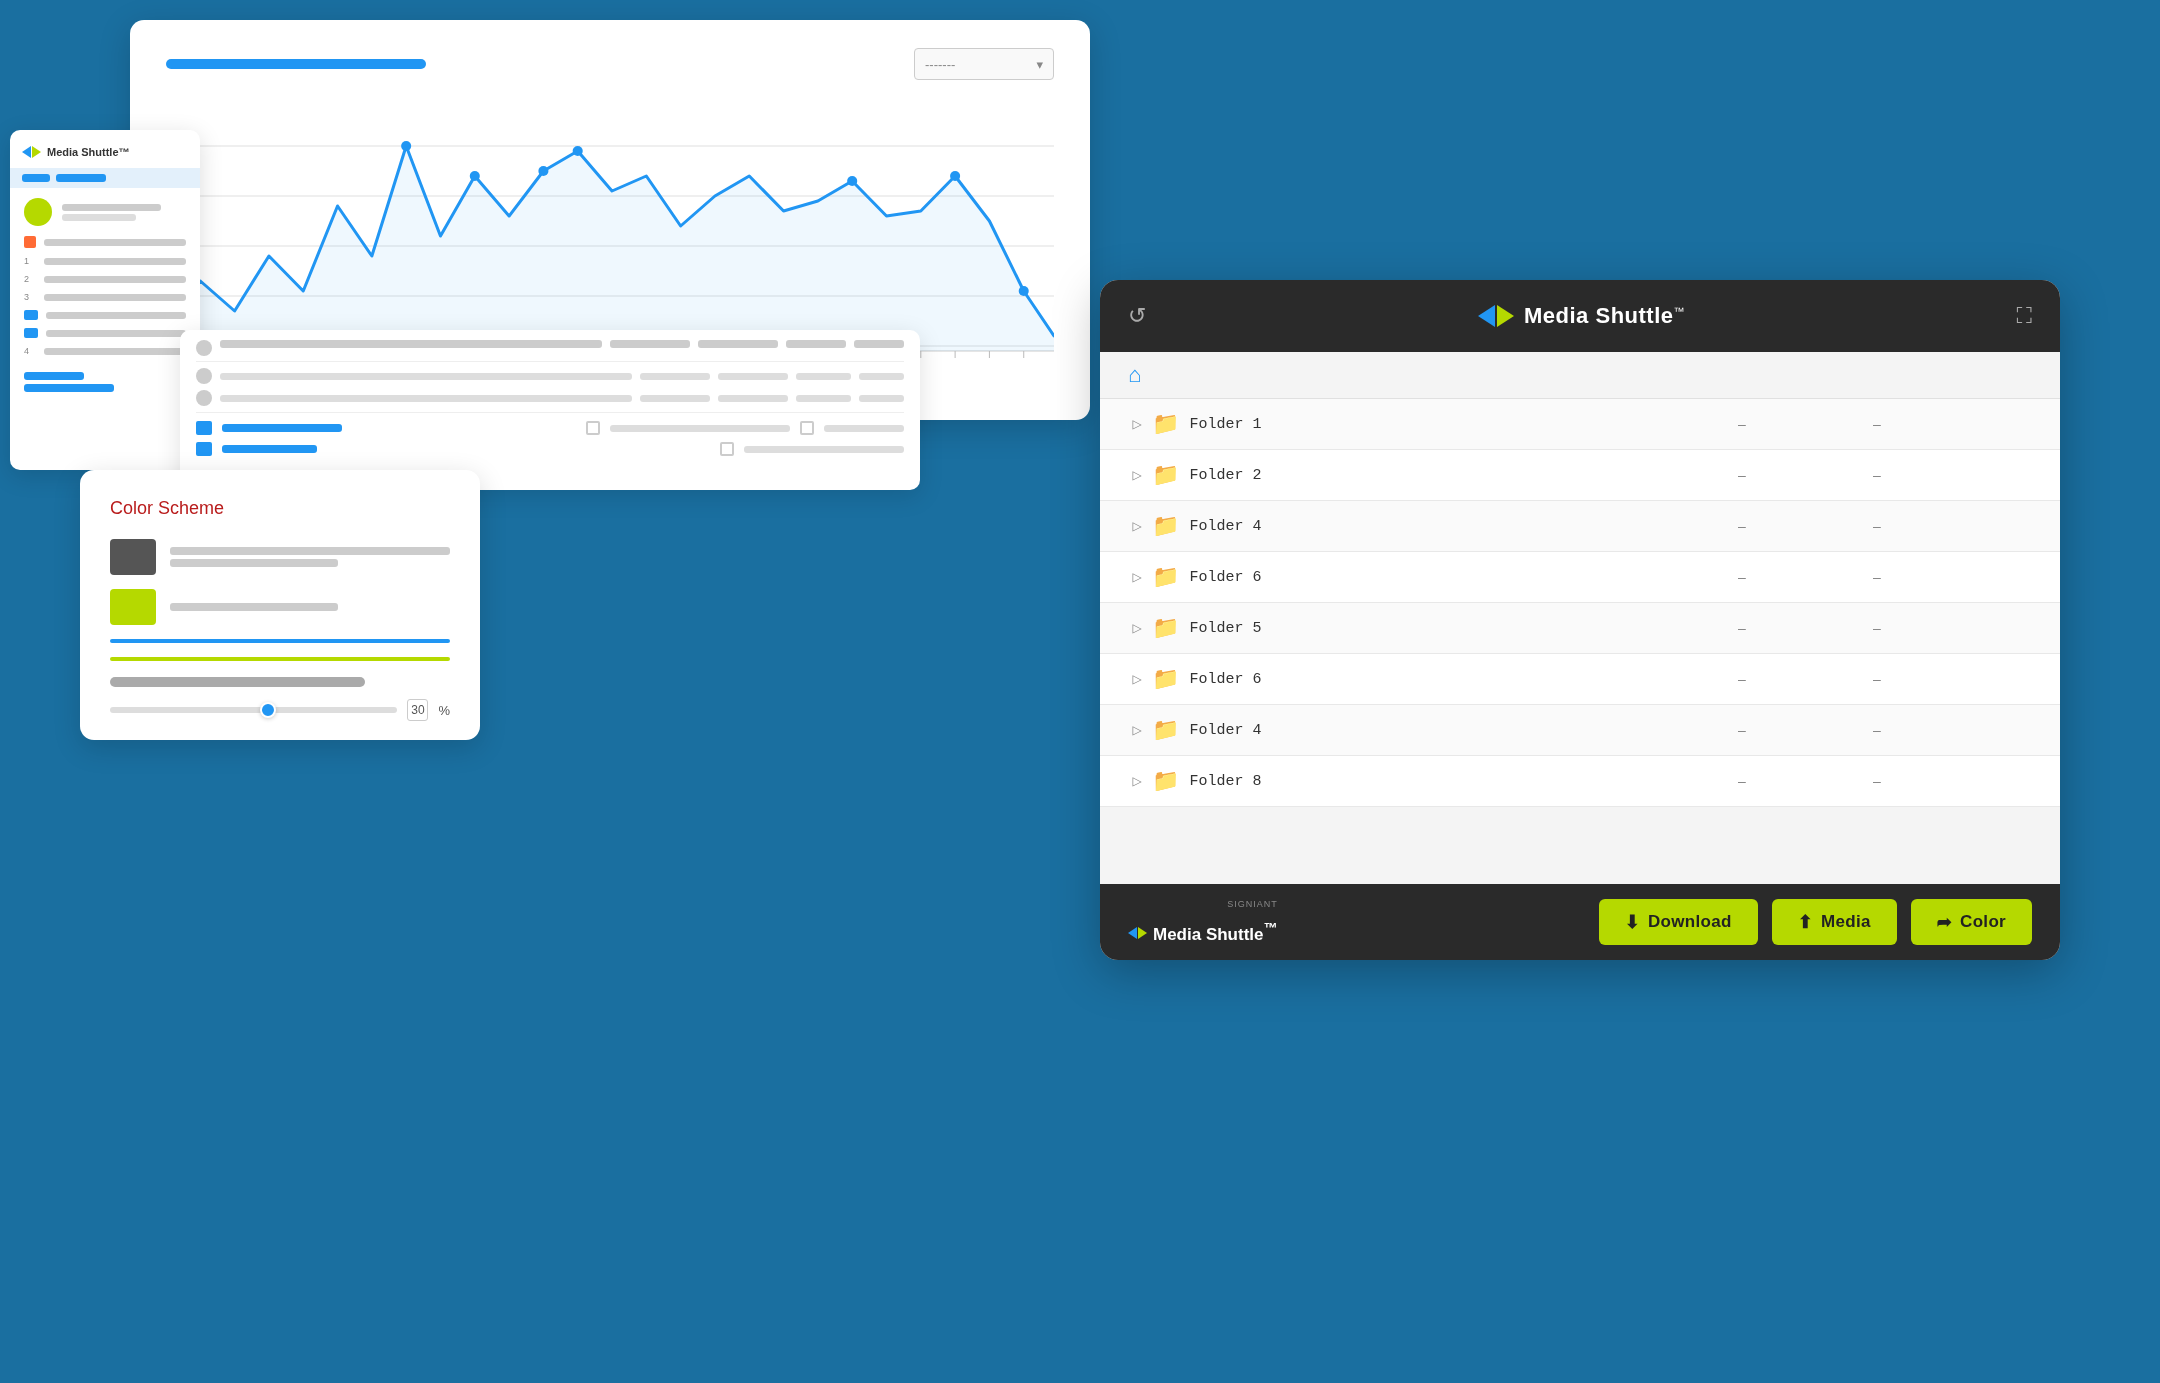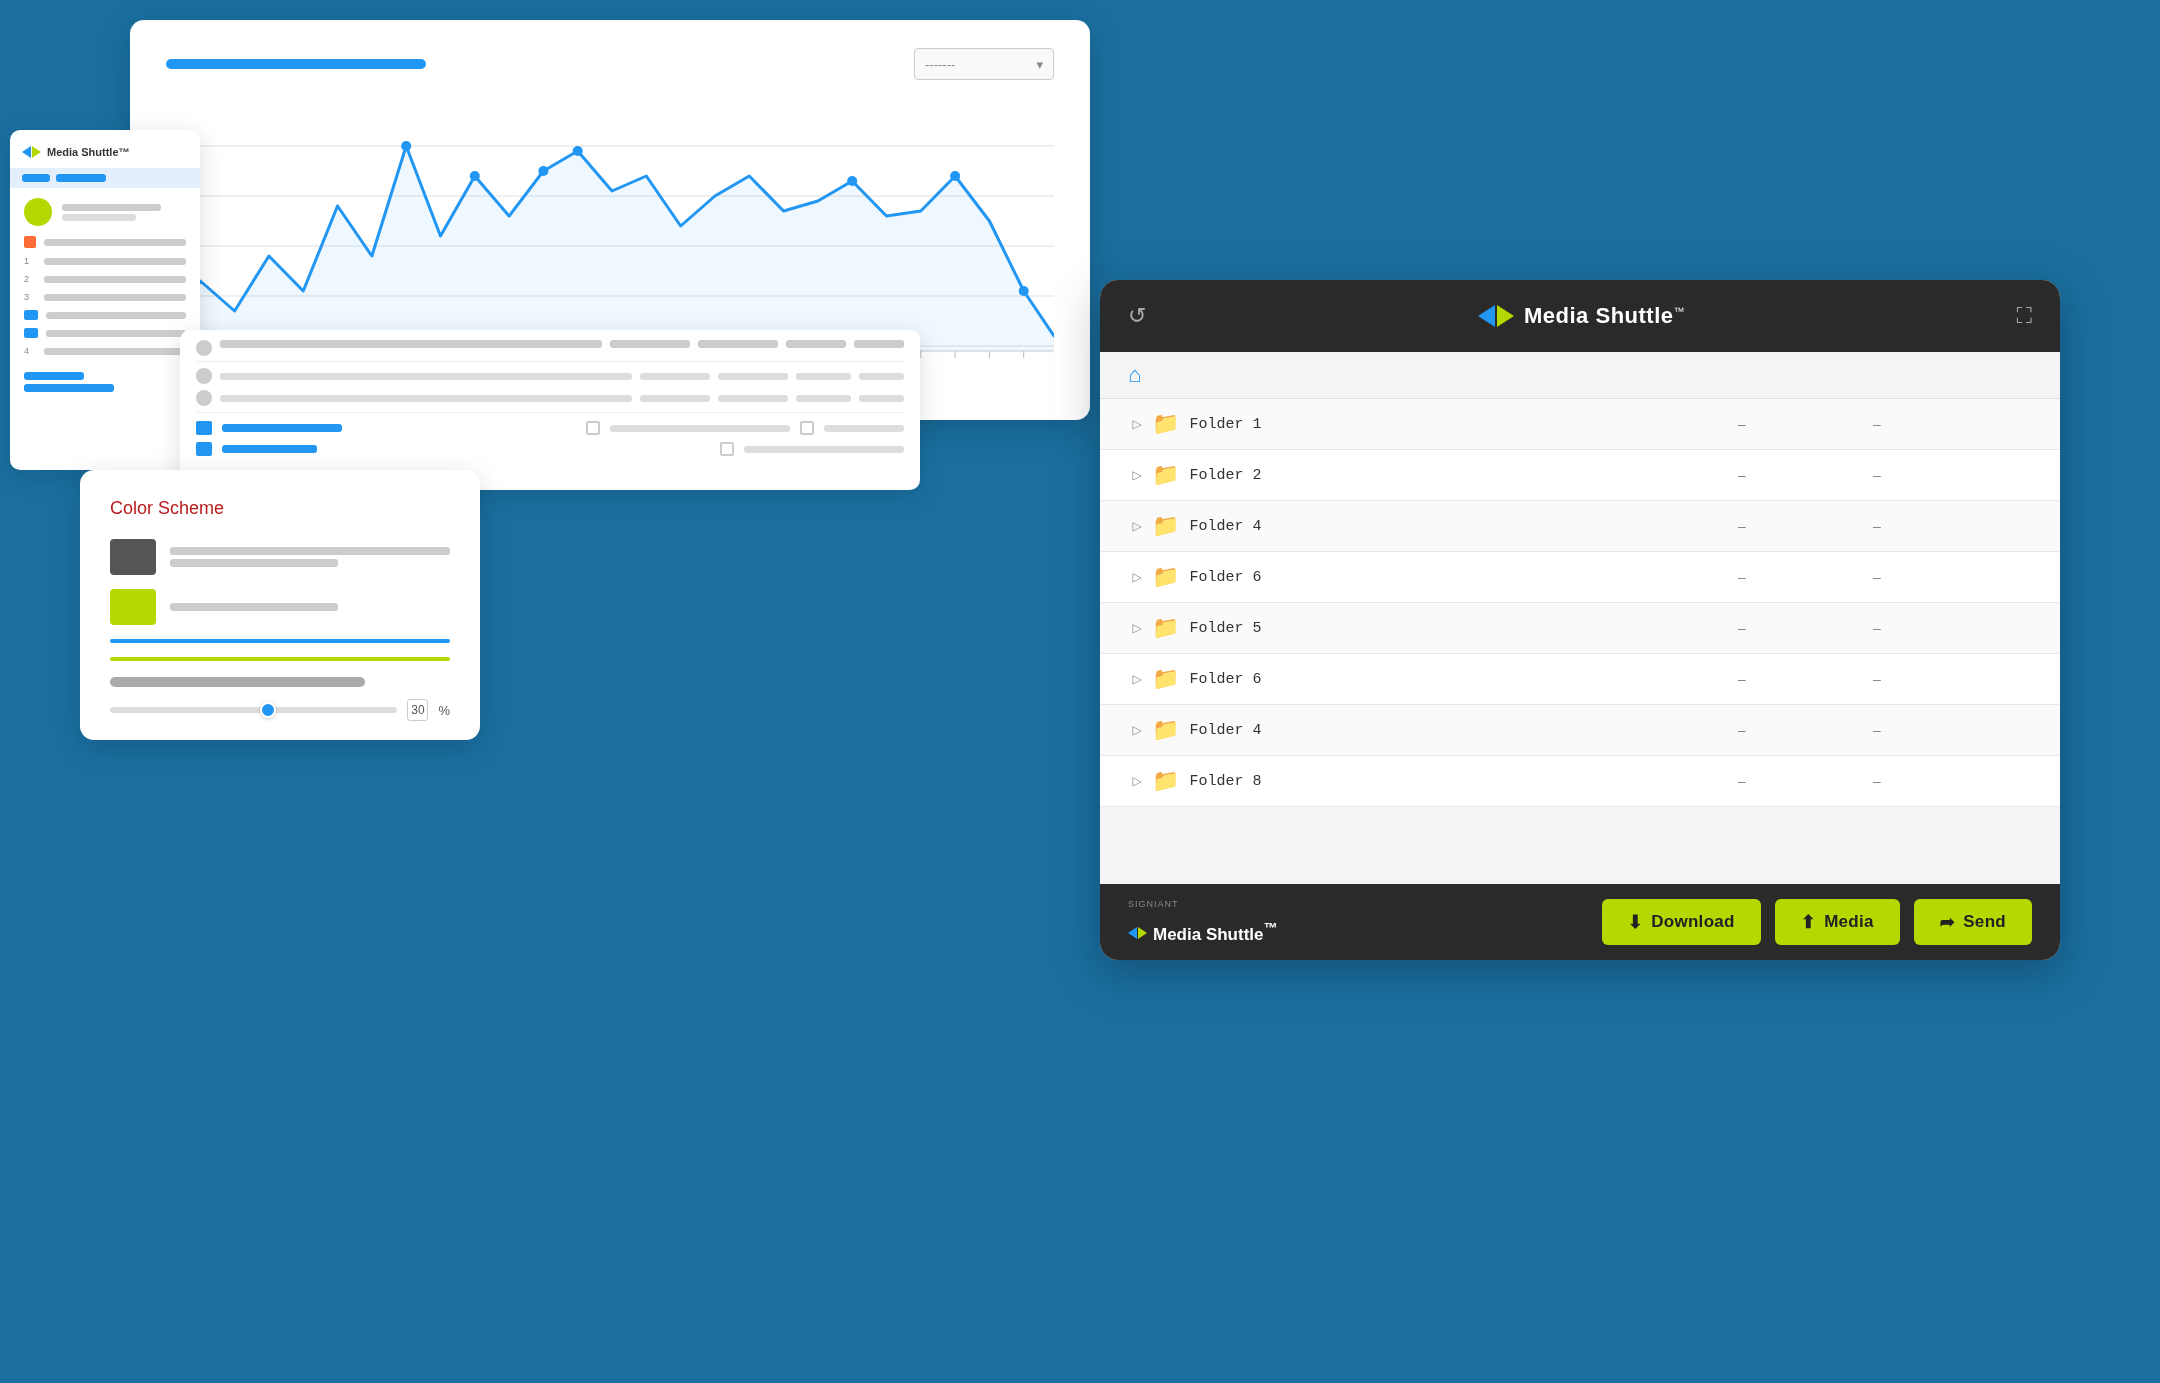--- a/index.html
+++ b/index.html
@@ -440,20 +440,21 @@
       display: flex;
       align-items: center;
       justify-content: space-between;
       height: 76px;
       flex-shrink: 0;
     }
     .fb-footer-logo {
       display: flex;
       flex-direction: column;
       gap: 11px;
+      align-items: flex-end;
     }
     .fb-footer-logo-top {
       font-size: 9px;
       color: #888;
       letter-spacing: 1px;
       text-transform: uppercase;
     }
     .fb-footer-logo-bottom {
       display: flex;
       align-items: center;
@@ -825,17 +826,17 @@
       <button class="btn-action">
         <span class="btn-icon">⬇</span>
         <span>Download</span>
       </button>
       <button class="btn-action">
         <span class="btn-icon">⬆</span>
         <span>Media</span>
       </button>
       <button class="btn-action">
         <span class="btn-icon">➦</span>
-        <span>Send</span>
+        <span>Color</span>
       </button>
     </div>
   </div>
 </div>
 
 </body></html>

